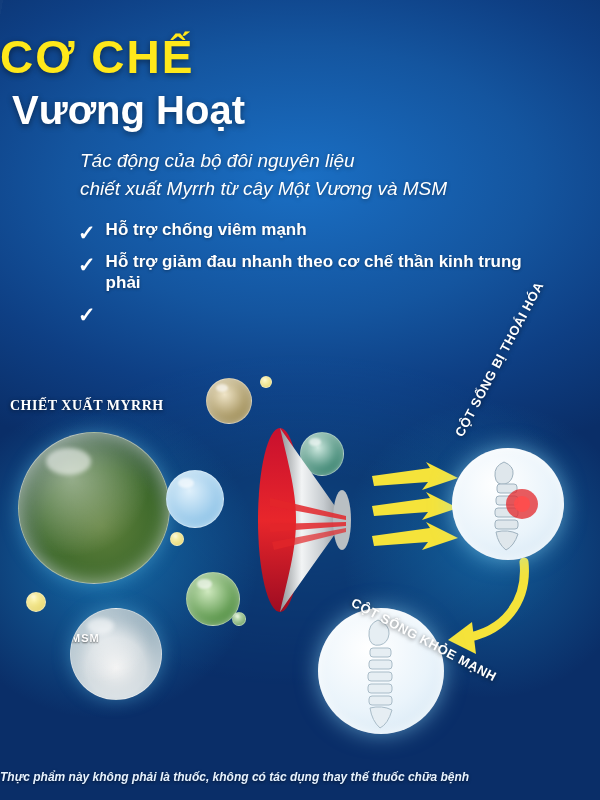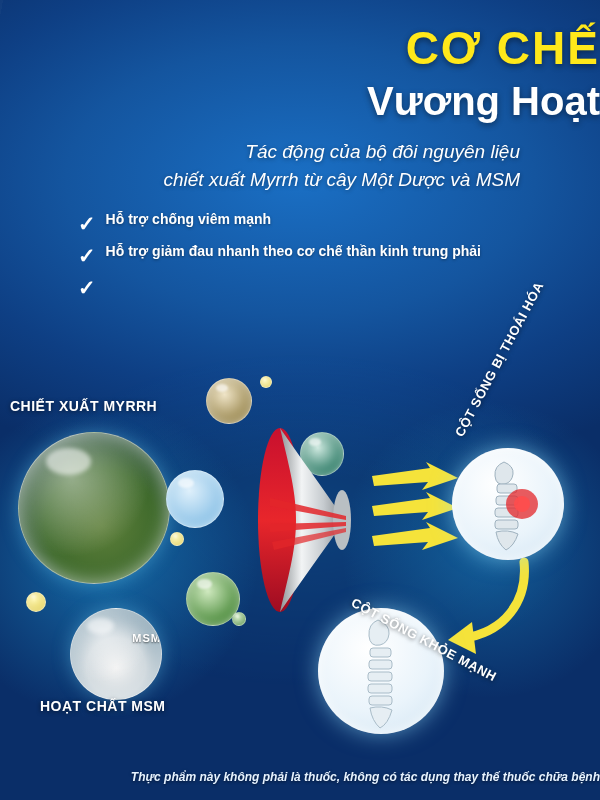--- a/index.html
+++ b/index.html
@@ -42,22 +42,22 @@
     right: -40px; top: 400px;
     width: 300px; height: 300px;
     border-radius: 50%;
     background: radial-gradient(circle, rgba(35,175,235,0.35), rgba(35,175,235,0) 70%);
     pointer-events: none;
   }
 
   
   .header {
     position: relative;
-    text-align: right;
-    padding-top: 24px;
+    text-align: left;
+    padding-top: 33px;
   }
   .title-main {
     font-size: 46px;
     font-weight: bold;
     color: #ffe81a;
     letter-spacing: 2px;
     line-height: 1.05;
     text-shadow: 0 2px 6px rgba(0,0,0,0.45);
     margin: 0;
   }
@@ -93,21 +93,21 @@
     color: #ffffff;
     font-size: 21px;
     font-weight: bold;
     line-height: 1;
     margin-right: 10px;
     margin-top: 2px;
     flex: 0 0 auto;
   }
   .benefit-text {
     color: #ffffff;
-    font-size: 14px;
+    font-size: 17px;
     font-weight: bold;
     line-height: 1.2;
     text-shadow: 0 1px 3px rgba(0,0,0,0.4);
   }
 
   
   .diagram {
     position: absolute;
     left: 0; top: 360px;
     width: 600px; height: 400px;
@@ -115,21 +115,21 @@
 
   .label {
     position: absolute;
     color: #ffffff;
     font-weight: bold;
     font-size: 14px;
     letter-spacing: 0.5px;
     text-shadow: 0 1px 4px rgba(0,0,0,0.55);
     white-space: nowrap;
   }
-  .label-myrrh { left: 10px; top: 38px; }
+  .label-myrrh { left: 10px; top: 38px; font-family: Liberation Serif, serif; }
   .label-msm { left: 40px; top: 338px; }
   .label-spine-bad {
     left: 452px; top: 72px;
     transform: rotate(-62deg);
     transform-origin: left top;
     font-size: 13px;
   }
   .label-spine-good {
     left: 356px; top: 235px;
     transform: rotate(28deg);
@@ -164,21 +164,21 @@
   .bubble-msm {
     left: 70px; top: 248px;
     width: 90px; height: 90px;
     background:
       radial-gradient(circle at 35% 28%, rgba(255,255,255,0.5), rgba(255,255,255,0) 55%),
       radial-gradient(circle at 50% 65%, #f2f2f2 0%, #cfd8dd 40%, #3d6b86 100%);
   }
   .bubble-msm .msm-text {
     position: absolute;
     left: 0; right: 0; top: 26%;
-    text-align: right;
+    text-align: left;
     color: #ffffff;
     font-size: 11px;
     font-weight: bold;
     letter-spacing: 1px;
     text-shadow: 0 1px 2px rgba(0,0,0,0.6);
   }
 
   
   .mini {
     position: absolute;
@@ -225,42 +225,42 @@
     border-radius: 50%;
     background: radial-gradient(circle at 40% 32%, #ffffff 0%, #eaf4fb 55%, #cfe3f2 100%);
     box-shadow: 0 0 22px rgba(150,225,255,0.55), inset 0 0 12px rgba(255,255,255,0.8);
   }
   .spine-bad { left: 452px; top: 88px; width: 112px; height: 112px; }
   .spine-good { left: 318px; top: 248px; width: 126px; height: 126px; }
 
   .footer-note {
     position: absolute;
     left: 0; right: 0; bottom: 16px;
-    text-align: right;
+    text-align: left;
     color: #e7f3ff;
     font-size: 12px;
     font-style: italic;
     font-weight: bold;
     text-shadow: 0 1px 3px rgba(0,0,0,0.5);
   }
 </style>
 </head>
 <body>
 
 <div class="poster">
   <div class="bg-rays"></div>
   <div class="bg-glow-left"></div>
   <div class="bg-glow-right"></div>
 
   <div class="header">
     <h1 class="title-main">CƠ CHẾ</h1>
     <h2 class="title-sub">Vương Hoạt</h2>
     <div class="tagline">
       <div>Tác động của bộ đôi nguyên liệu</div>
-      <div>chiết xuất Myrrh từ cây Một Dược và MSM</div>
+      <div>chiết xuất Myrrh từ cây Một Vương và MSM</div>
     </div>
   </div>
 
   <div class="benefits">
     <div class="benefit">
       <span class="check">✓</span>
       <span class="benefit-text">Hỗ trợ chống viêm mạnh</span>
     </div>
     <div class="benefit">
       <span class="check">✓</span>
@@ -348,19 +348,18 @@
           <rect x="51" y="52" width="23" height="9" rx="3"></rect>
           <rect x="50" y="64" width="24" height="9" rx="3"></rect>
           <rect x="50" y="76" width="24" height="9" rx="3"></rect>
           <rect x="51" y="88" width="23" height="9" rx="3"></rect>
           <path d="M52 100 q12 -3 22 2 q-4 14 -12 18 q-8 -7 -10 -20 Z"></path>
         </g>
       </svg>
     </div>
 
     <div class="label label-myrrh">CHIẾT XUẤT MYRRH</div>
-    <div class="label label-msm">HOẠT CHẤT MSM</div>
     <div class="label label-spine-bad">CỘT SỐNG BỊ THOÁI HÓA</div>
     <div class="label label-spine-good">CỘT SỐNG KHỎE MẠNH</div>
   </div>
 
   <div class="footer-note">Thực phẩm này không phải là thuốc, không có tác dụng thay thế thuốc chữa bệnh</div>
 </div>
 
 </body></html>

